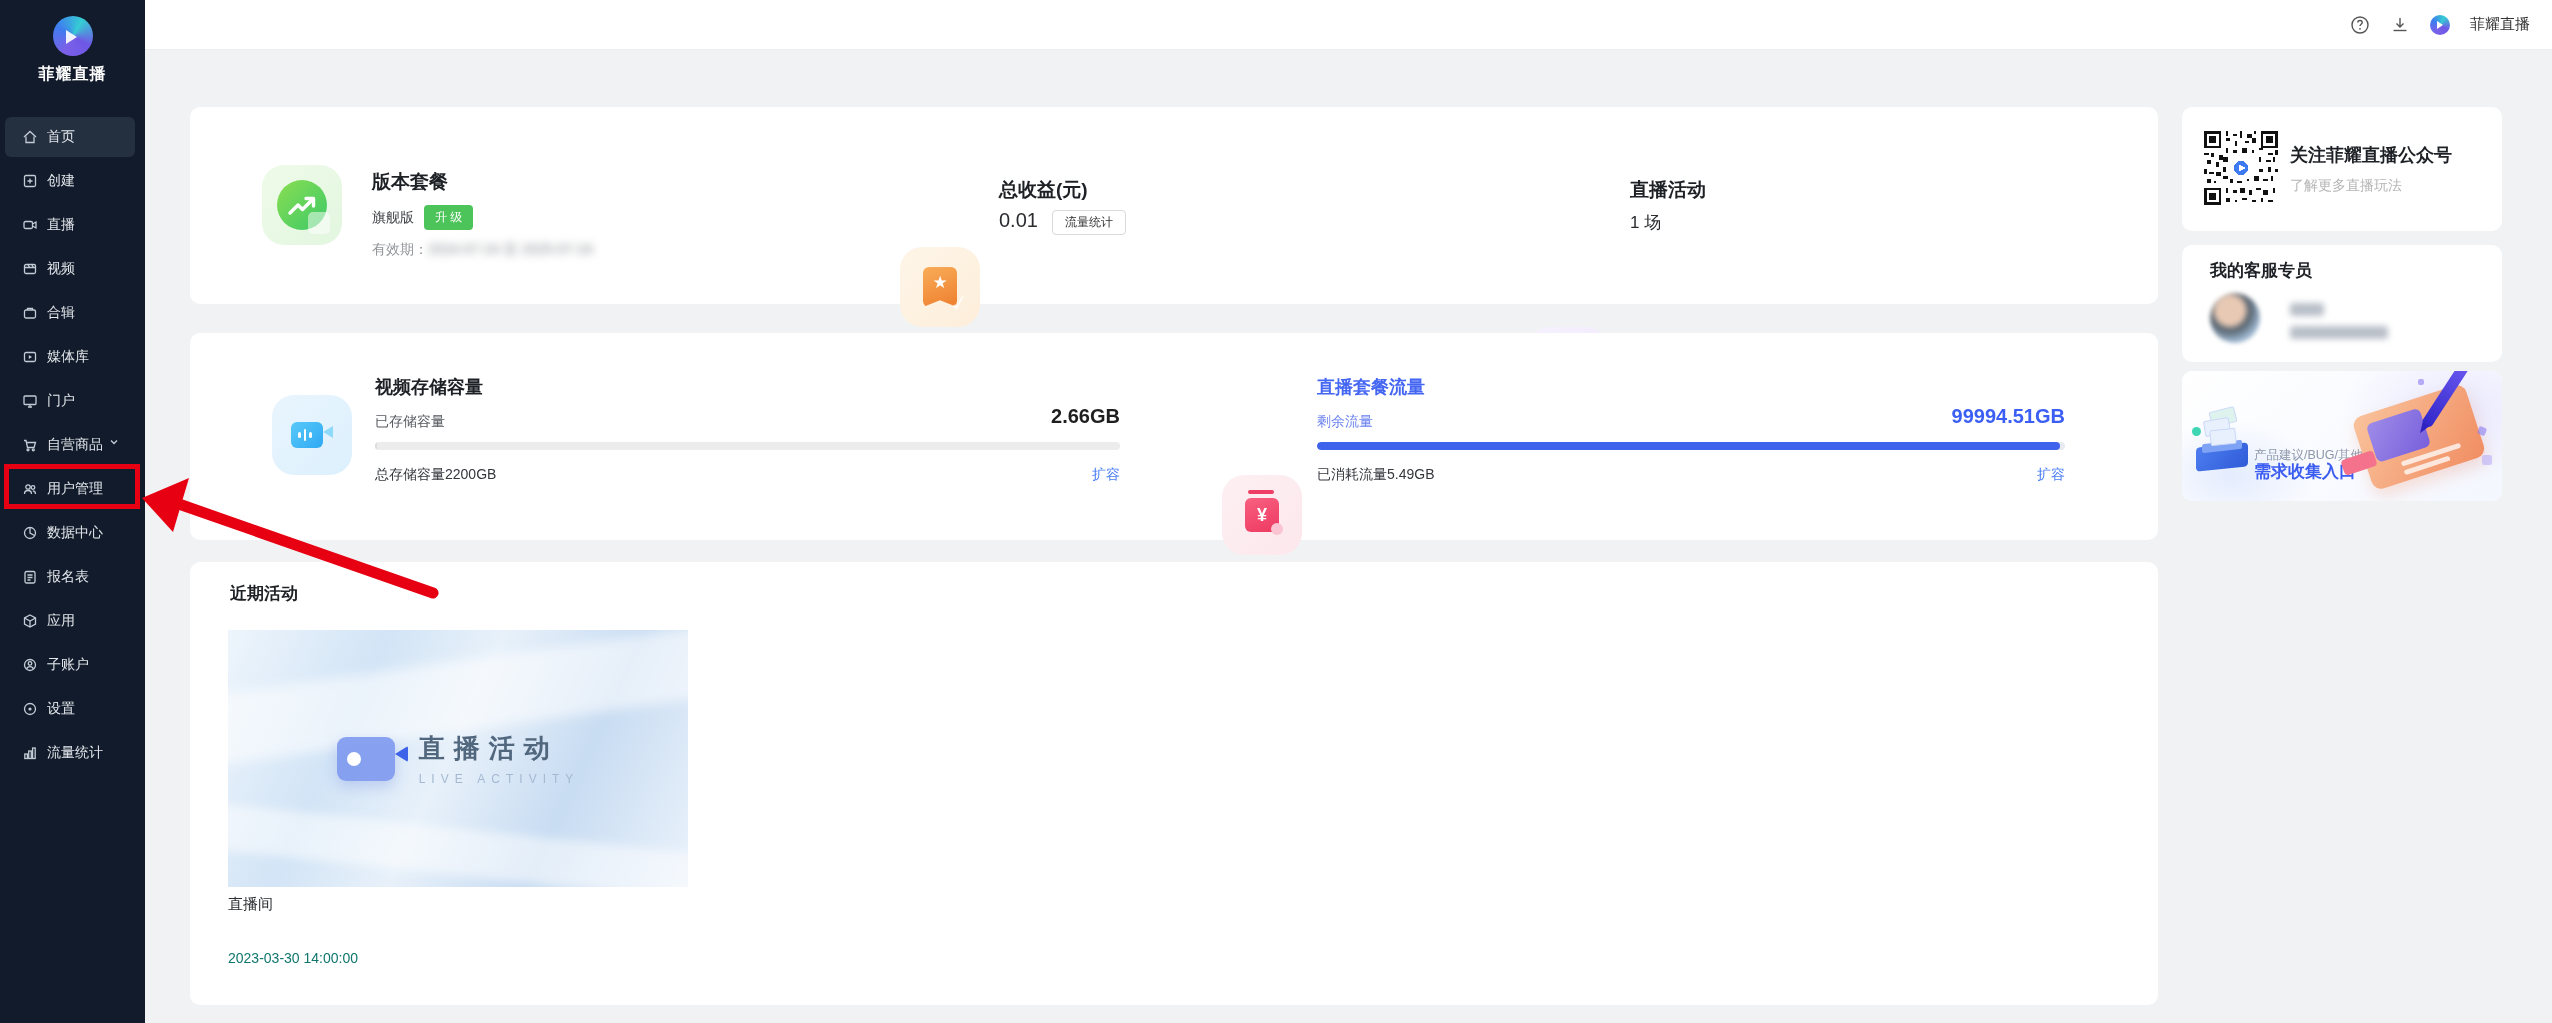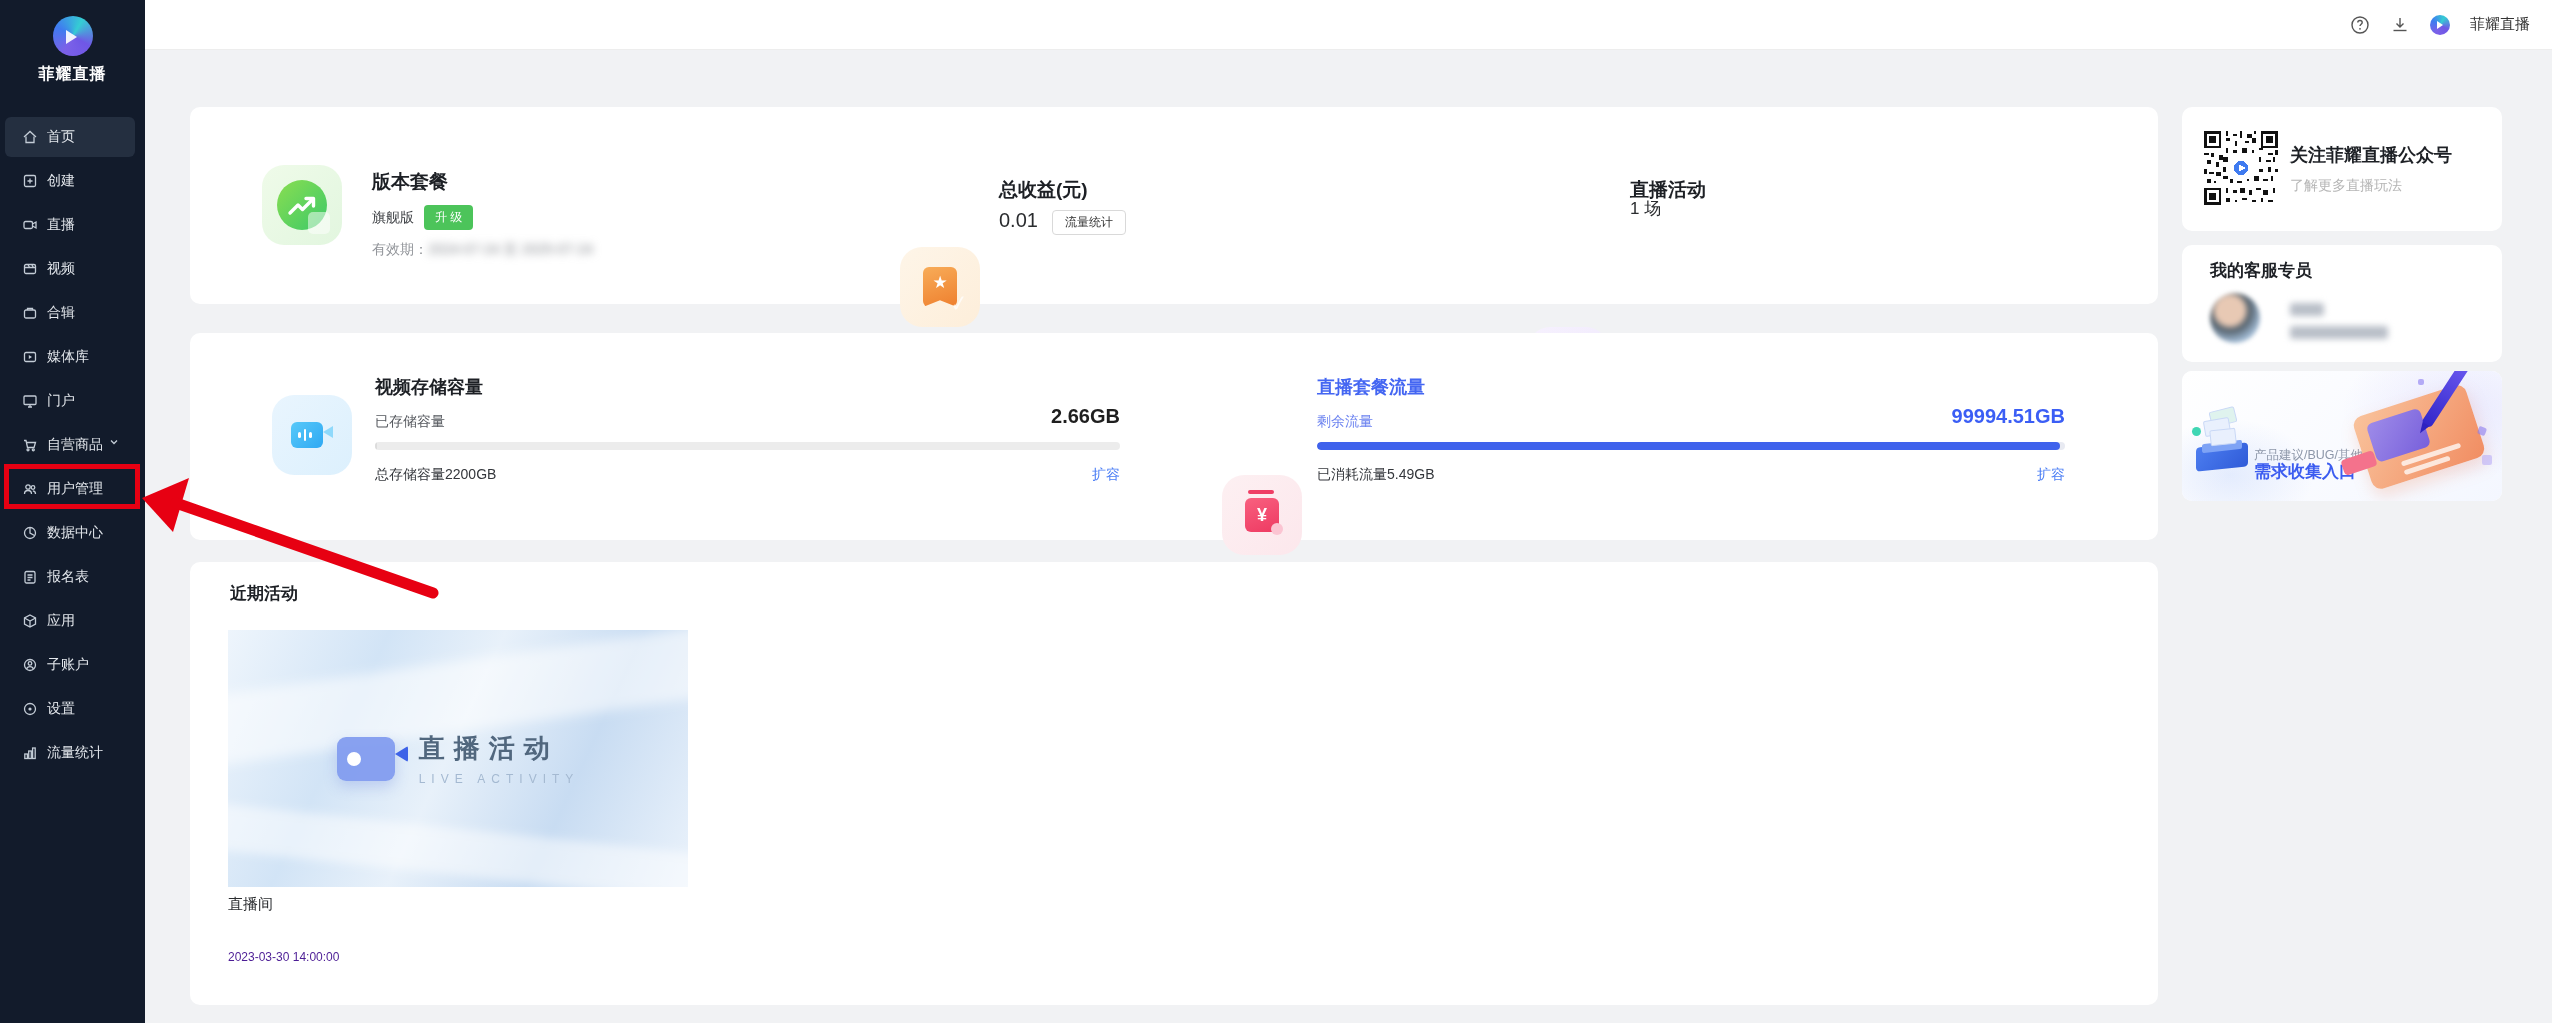--- a/index.html
+++ b/index.html
@@ -321,21 +321,21 @@
   <div class="abs title" style="left:809px;top:70px;">总收益(元)</div>
   <div class="abs" style="left:809px;top:102px;">
     <span class="value20">0.01</span><span class="btn-outline">流量统计</span>
   </div>
 
   <div class="stat-icon si-purple abs" style="left:1338px;top:60px;">
     <div class="folder"></div>
     <div class="corner-sq" style="background:rgba(176,150,243,.28);"></div>
   </div>
   <div class="abs title" style="left:1440px;top:70px;">直播活动</div>
-  <div class="abs" style="left:1440px;top:90px;font-size:17px;color:#2a2c2f;">1 场</div>
+  <div class="abs" style="left:1440px;top:104px;font-size:17px;color:#2a2c2f;">1 场</div>
 </div>
 
 <div class="card" id="row2">
 
   <div class="stat-icon si-blue abs" style="left:82px;top:62px;">
     <div class="cam">
         <span class="bars">
           <i style="height:6px"></i>
           <i style="height:12px"></i>
           <i style="height:6px"></i>
@@ -371,21 +371,21 @@
   <div class="thumb">
     <div class="thumb-inner">
       <div class="tcam"></div>
       <div>
         <div class="tt1">直播活动</div>
         <div class="tt2">LIVE ACTIVITY</div>
       </div>
     </div>
   </div>
   <div class="abs" style="left:38px;top:333px;font-size:15px;color:#2a2c2f;">直播间</div>
-  <div class="abs" style="left:38px;top:388px;font-size:12px;color:#4c1d95;">2023-03-30 14:00:00</div>
+  <div class="abs" style="left:38px;top:388px;font-size:14px;color:#0f766e;">2023-03-30 14:00:00</div>
 </div>
 
 <div class="card" id="qr-card">
   <div class="qr-box">
     <svg width="78" height="78" viewBox="0 0 33 33" shape-rendering="crispEdges">
       <rect width="33" height="33" fill="#fff"></rect>
       <g fill="#111">
         <rect x="1" y="1" width="7" height="7"></rect>
           <rect x="25" y="1" width="7" height="7"></rect>
           <rect x="1" y="25" width="7" height="7"></rect>

